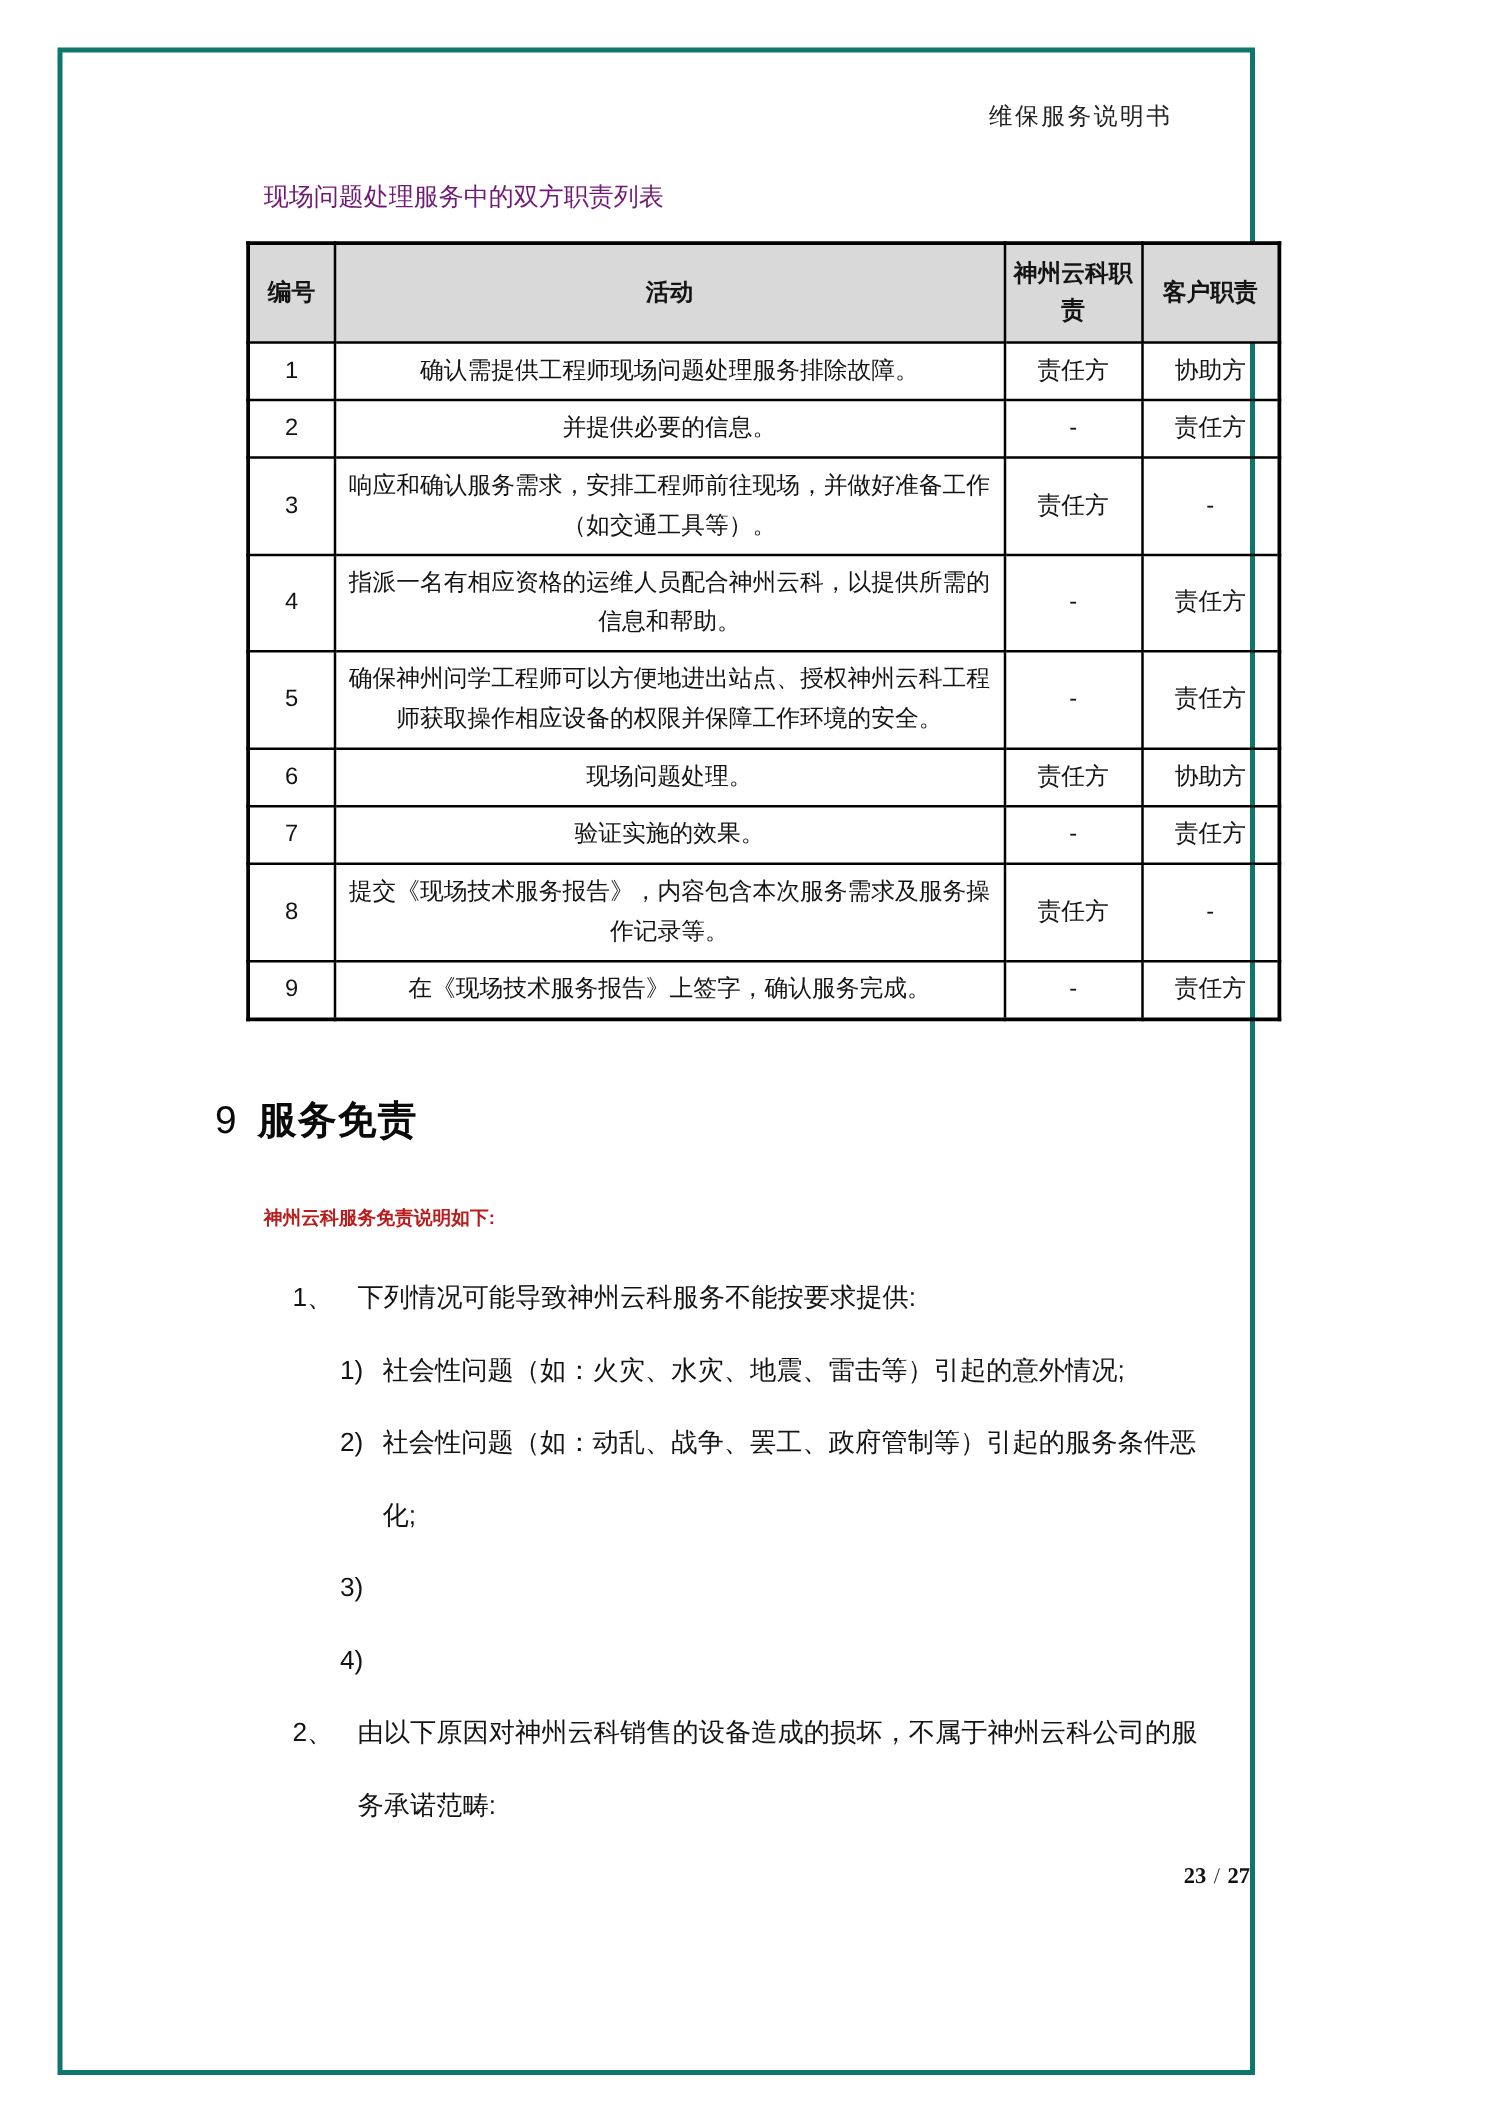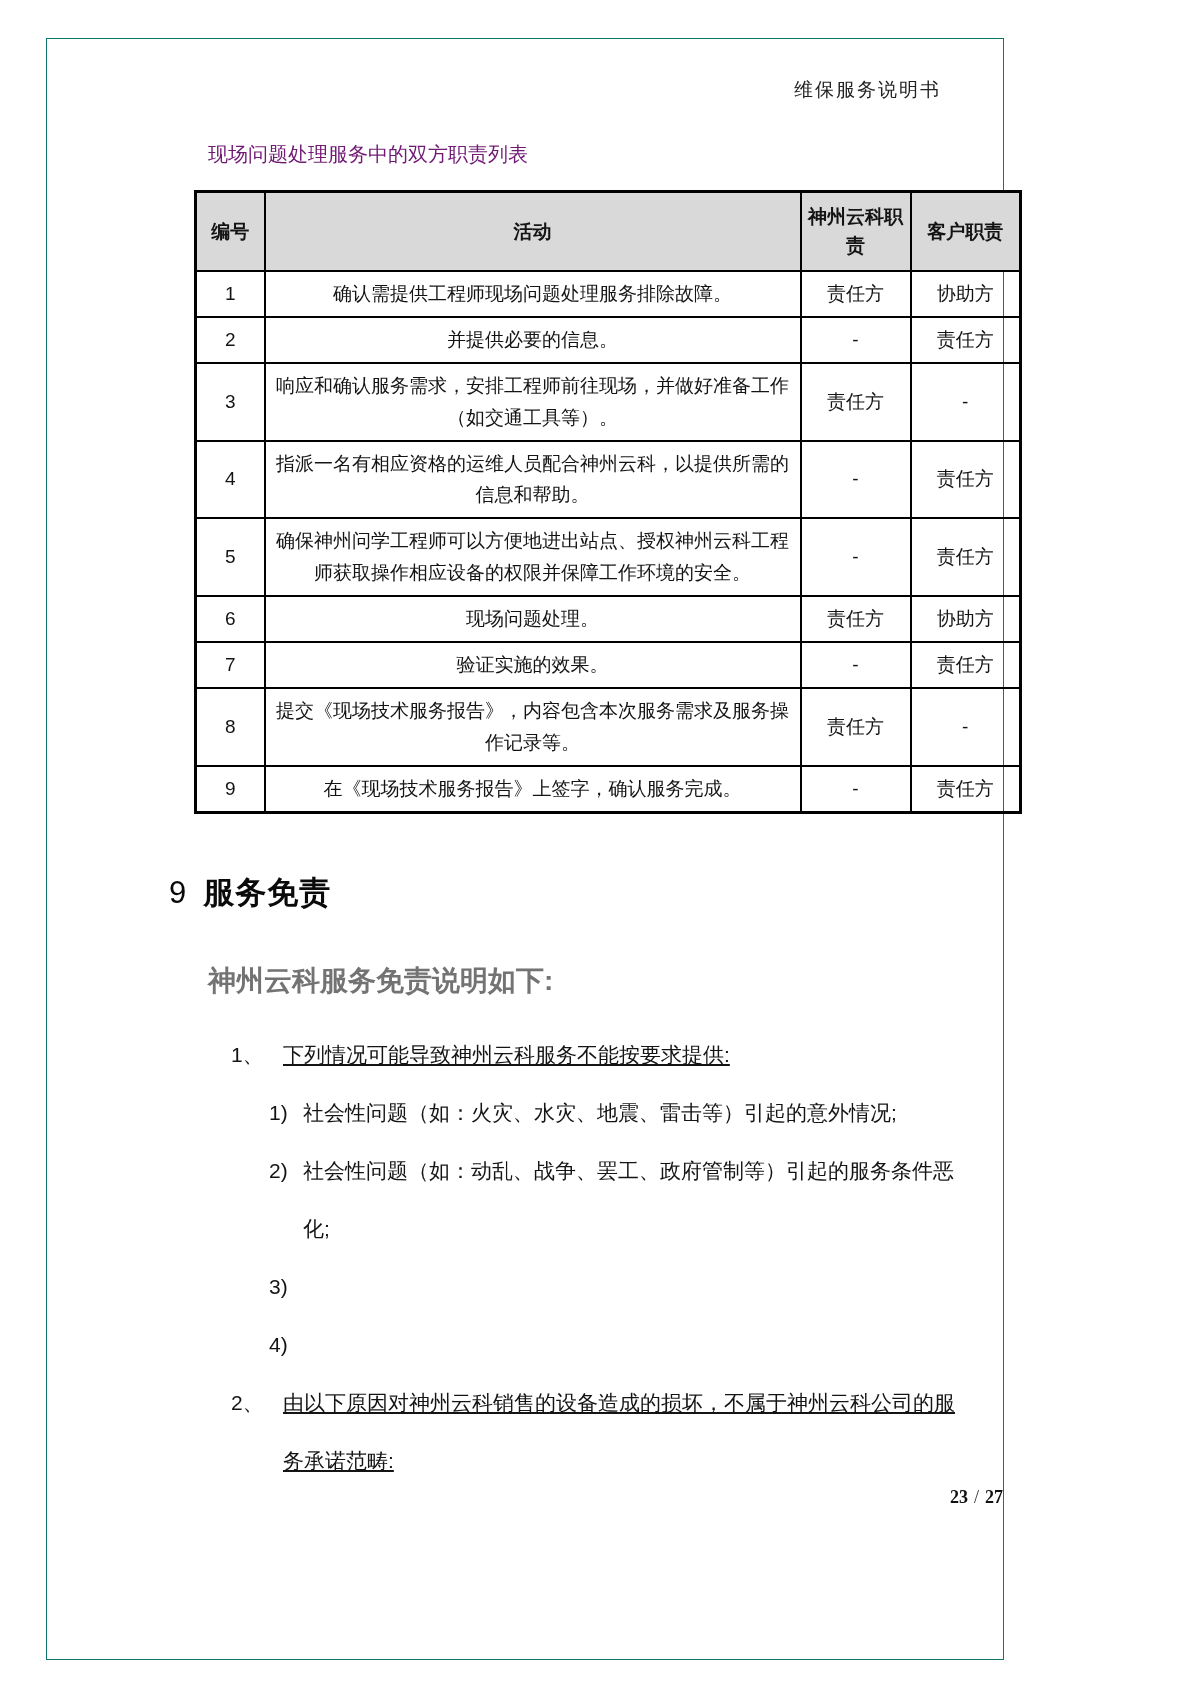--- a/index.html
+++ b/index.html
@@ -5,21 +5,21 @@
   * { margin:0; padding:0; box-sizing:border-box; }
   html,body { background:#fff; }
   body {
     width:1200px; height:1698px; position:relative;
     font-family:"Liberation Sans","DejaVu Sans",sans-serif;
     color:#141414;
   }
   .page-frame {
     position:absolute; left:46px; top:38px;
     width:958px; height:1622px;
-    border:1px solid #0f766e;
+    border:4px solid #0f766e;
   }
   .doc-header {
     margin-top:38px; padding-right:62px;
     text-align:right;
     font-family:"Liberation Serif","DejaVu Serif",serif;
     font-size:19px; color:#222; letter-spacing:2px;
   }
   .content { padding-left:147px; width:972px; }
   .table-caption {
     margin-top:38px; margin-left:14px;
@@ -51,26 +51,26 @@
   .section-heading {
     margin-top:58px; margin-left:-25px;
     display:flex; align-items:baseline;
     font-size:31px; color:#0a0a0a;
   }
   .section-heading .sec-num { font-weight:400; margin-right:17px; }
   .section-heading .sec-title { font-weight:700; letter-spacing:1px;text-align:center; }
 
   .disclaimer-intro {
     margin-top:48px; margin-left:14px;
-    font-size:28px; font-weight:700; color:#737373;
+    font-size:15px; font-weight:700; color:#b91c1c;
   }
   .disclaimer-list { margin-top:26px; }
   .list-item { display:flex; margin-left:37px; }
   .list-item .marker { width:52px; flex:none; line-height:58px; font-size:21px; }
-  .list-item .item-text { flex:1; line-height:58px; font-size:21px; max-width:672px;text-decoration:underline; }
+  .list-item .item-text { flex:1; line-height:58px; font-size:21px; max-width:672px; }
   .sub-list { }
   .sub-item { display:flex; margin-left:75px; }
   .sub-item .marker { width:34px; flex:none; line-height:58px; font-size:21px; }
   .sub-item .item-text { flex:1; line-height:58px; font-size:21px; max-width:662px; }
 
   .doc-footer {
     position:absolute; left:0; top:1448px; width:100%;
     text-align:right;
     font-family:"Liberation Serif","DejaVu Serif",serif;
     font-size:18px; color:#111;

